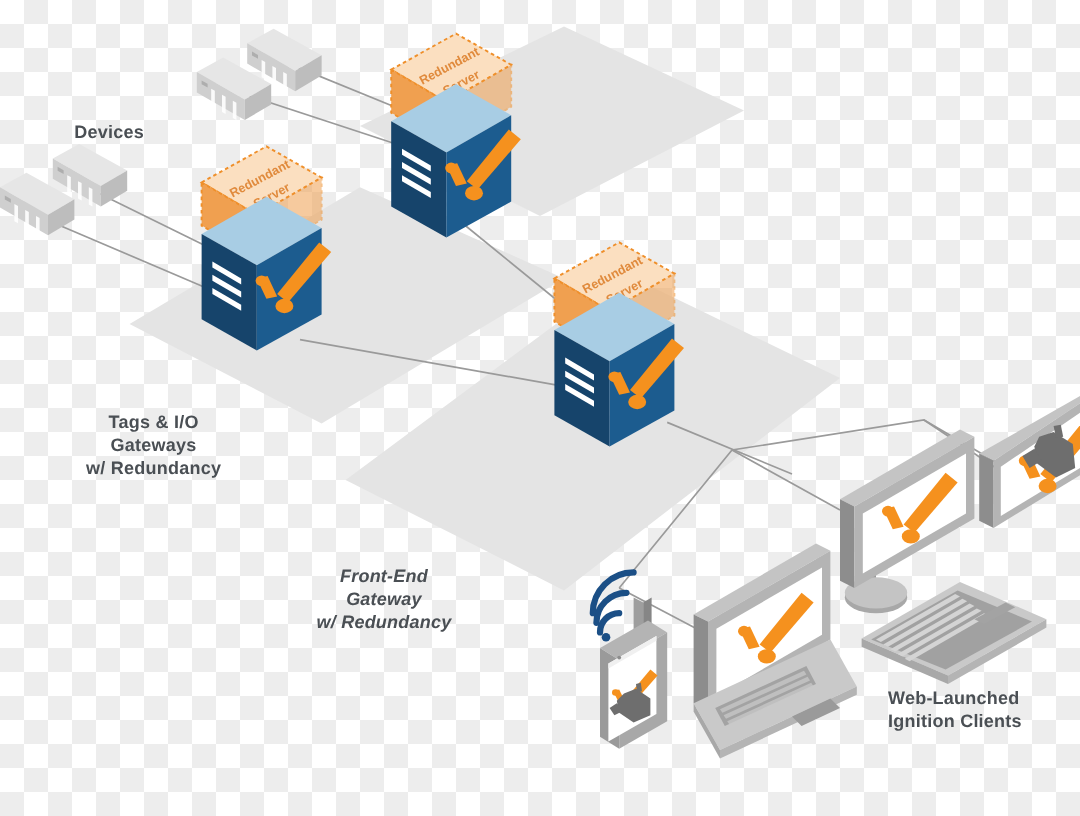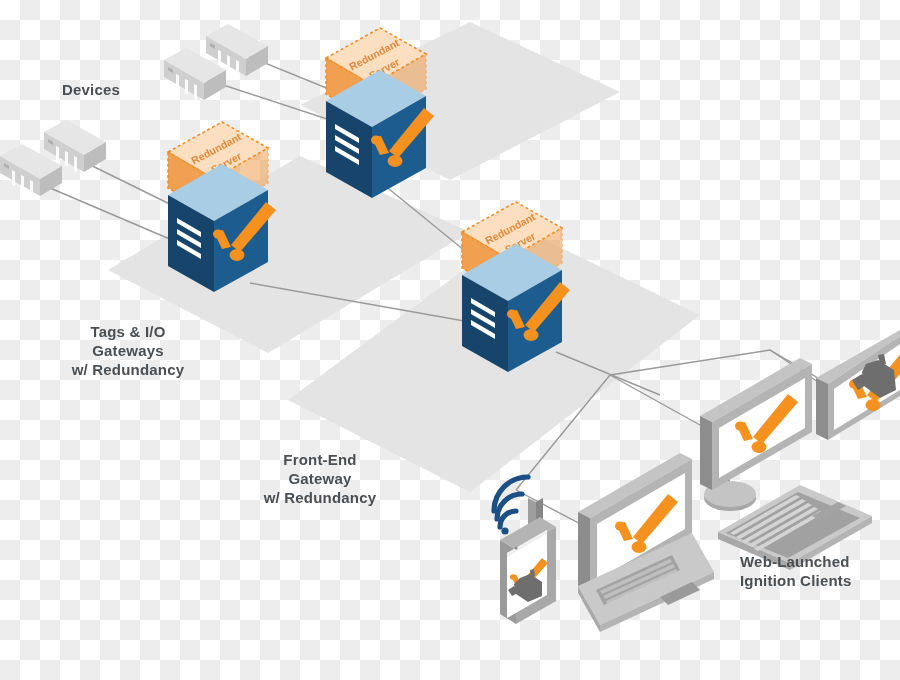--- a/index.html
+++ b/index.html
@@ -17,24 +17,25 @@
   #svg{position:absolute;inset:0;}
   .lbl{
     position:absolute;
     color:#4a4f54;
     font-weight:bold;
     font-size:15px;
     line-height:19px;
     text-align:center;
     white-space:pre-line;
     letter-spacing:.2px;
+    margin-top:21px;
   }
   #lbl-devices{left:36px;top:80px;width:110px;}
   #lbl-tags{left:20px;top:322px;width:216px;}
-  #lbl-frontend{left:230px;top:450px;width:180px;}
+  #lbl-frontend{left:230px;top:450px;width:180px;font-style:italic;}
   #lbl-clients{left:740px;top:552px;width:170px;text-align:left;}
 </style>
 </head>
 <body>
 
 <div id="stage">
 
   <svg id="svg" viewBox="0 0 900 680">
     <defs>
 

